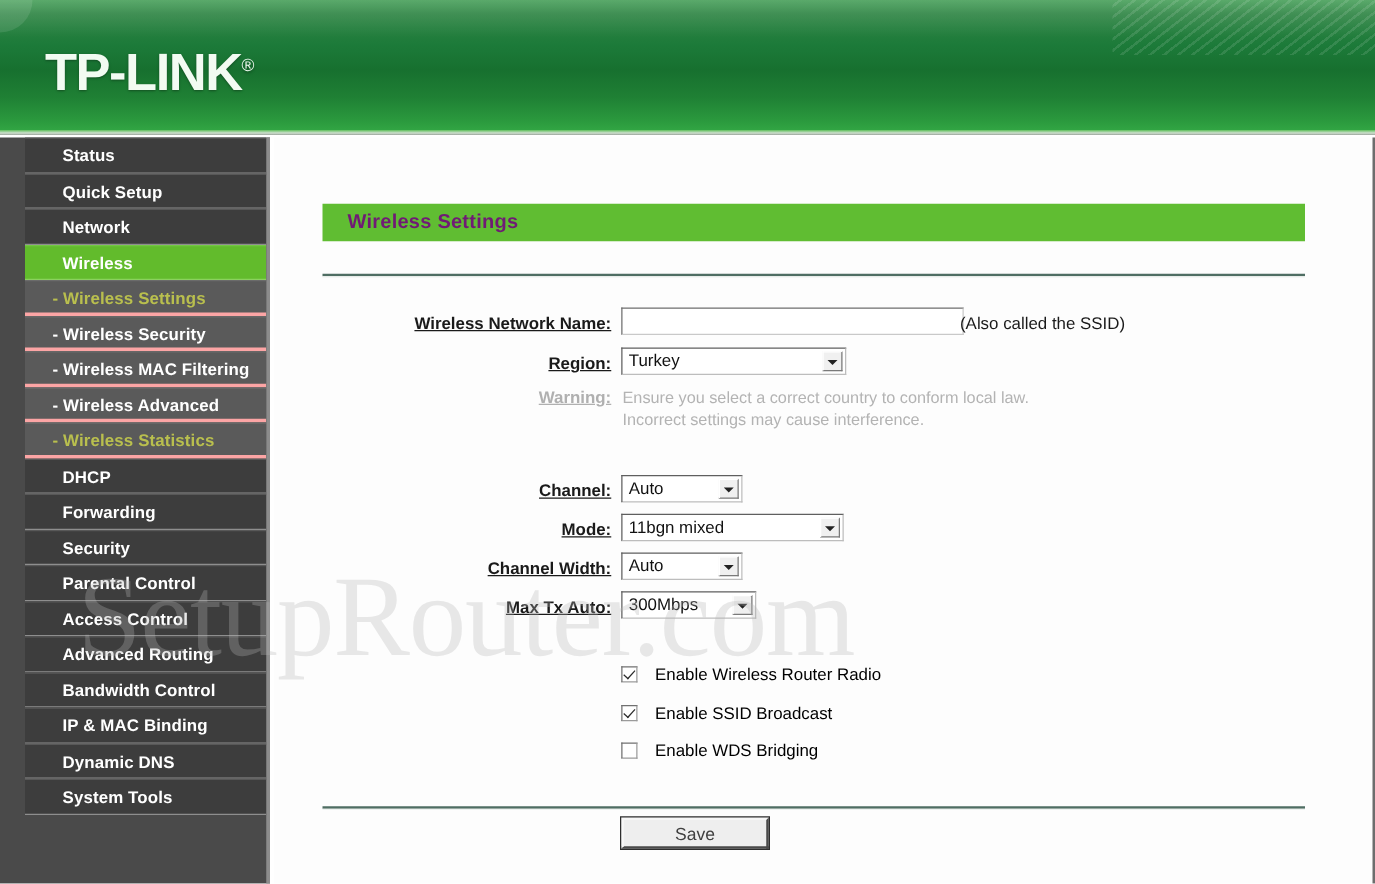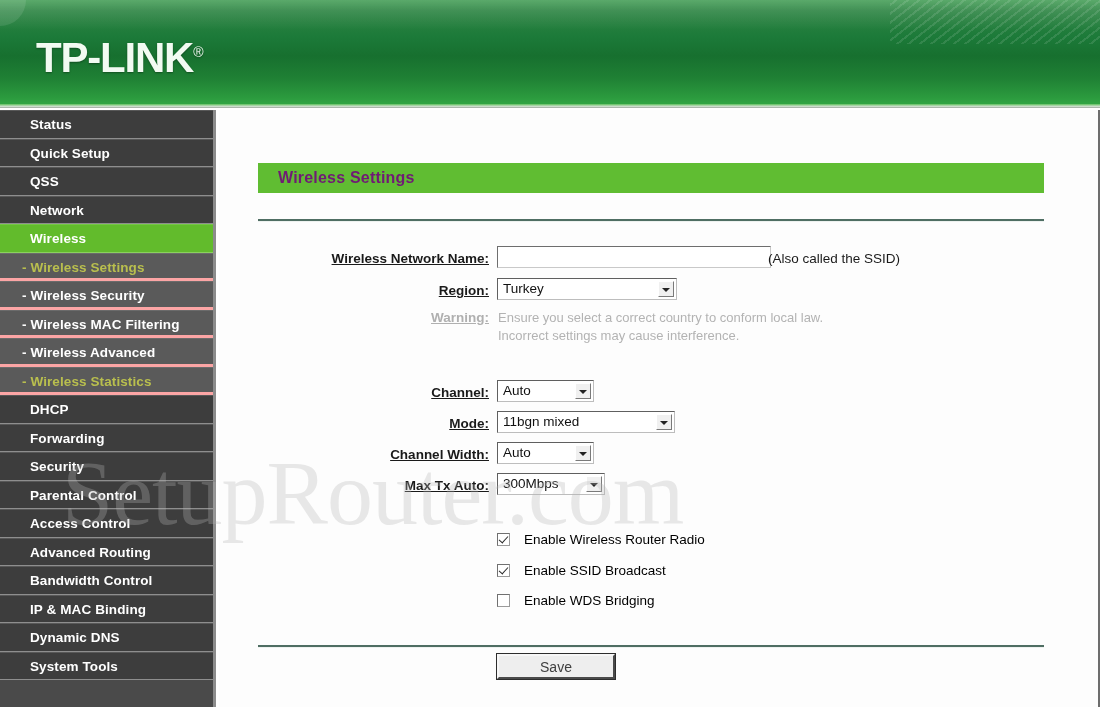--- a/index.html
+++ b/index.html
@@ -85,20 +85,21 @@
   }
 
   
   #sidebar {
     position: absolute;
     left: 0; top: 110px;
     width: 216px; height: 597px;
     background: #4a4a4a;
     border-right: 3px solid #8c8c8c;
     overflow: hidden;
+    padding-left: 20px;
   }
   .nav-item {
     position: relative;
     height: 28.5px;
     line-height: 28px;
     padding-left: 30px;
     font-size: 13.5px;
     font-weight: bold;
     color: #ffffff;
     background: #3d3d3d;
@@ -311,21 +312,20 @@
     <div id="header-sheen"></div>
     <div id="header-corner-tl"></div>
     <div id="header-diag"></div>
     <div id="logo"><span>TP-LINK</span><span id="logo-reg">®</span></div>
   </div>
   <div id="header-bottom-edge"></div>
 
   <div id="sidebar">
       <div class="nav-item">Status</div>
       <div class="nav-item">Quick Setup</div>
-      <div class="nav-item">QSS</div>
       <div class="nav-item">Network</div>
       <div class="nav-item active">Wireless</div>
       <div class="nav-item sub visited">- Wireless Settings</div>
       <div class="nav-item sub">- Wireless Security</div>
       <div class="nav-item sub">- Wireless MAC Filtering</div>
       <div class="nav-item sub">- Wireless Advanced</div>
       <div class="nav-item sub visited">- Wireless Statistics</div>
       <div class="nav-item">DHCP</div>
       <div class="nav-item">Forwarding</div>
       <div class="nav-item">Security</div>

